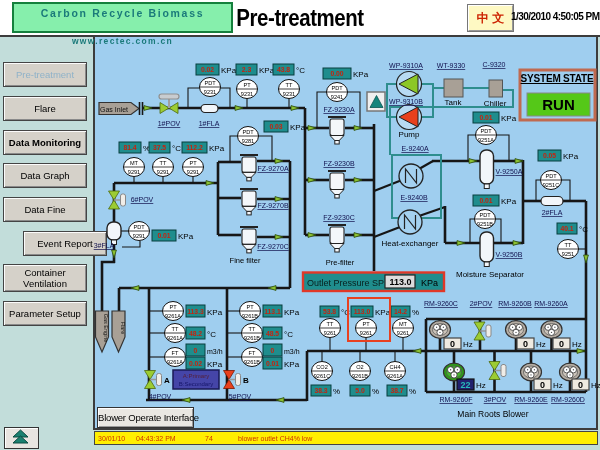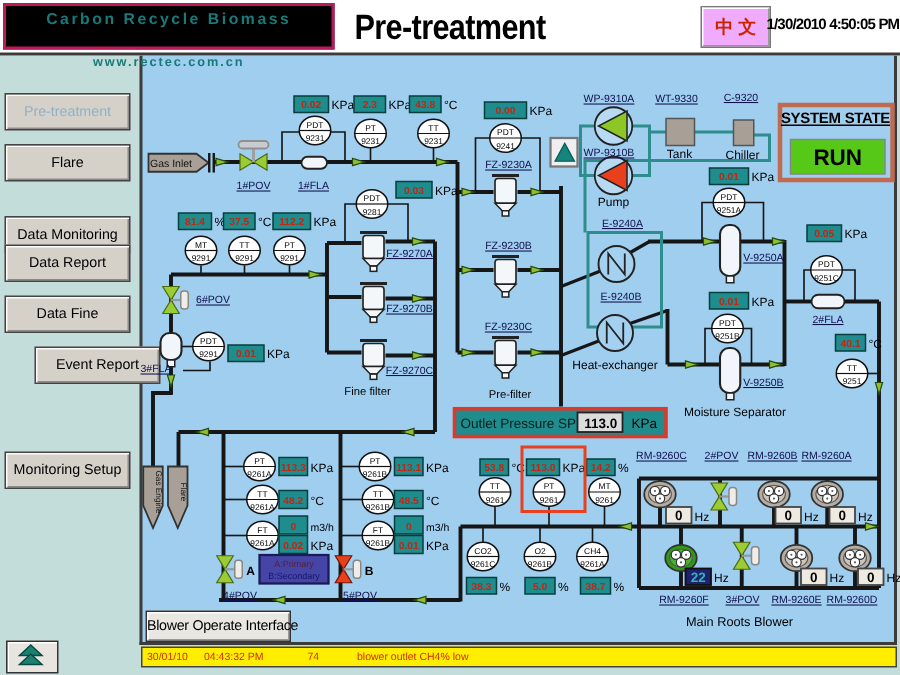--- a/index.html
+++ b/index.html
@@ -1,20 +1,20 @@
 <!DOCTYPE html>
 <html><head><meta charset="utf-8"><style>
 html,body{margin:0;padding:0;width:600px;height:450px;overflow:hidden;background:#c2ddda;font-family:"Liberation Sans",sans-serif;}
 #root{position:relative;width:600px;height:450px;}
 #hdr{position:absolute;left:0;top:0;width:600px;height:37px;background:#fff;border-bottom:2.5px solid #3c3c3c;box-sizing:border-box;}
-#logo{position:absolute;left:2px;top:2px;width:221px;height:31px;background:#000000;border:2px solid #be185d;box-sizing:border-box;color:#1a7a7a;font-weight:bold;text-align:center;}
+#logo{position:absolute;left:12px;top:2px;width:221px;height:31px;background:#86efac;border:2px solid #15803d;box-sizing:border-box;color:#1a7a7a;font-weight:bold;text-align:center;}
 #logo .l1{font-size:10.5px;margin-top:3px;letter-spacing:1.7px;}
 #logo .l2{font-size:8.5px;margin-top:17px;letter-spacing:1.3px;}
 #title{position:absolute;left:200px;top:5px;width:200px;text-align:center;font-size:23.5px;font-weight:bold;color:#000;letter-spacing:-0.5px;transform:scaleX(0.87);}
-#zh{position:absolute;left:468px;top:5px;width:43px;height:24px;background:#f0abfc;border:1px solid #999;border-top-color:#fff;border-left-color:#fff;box-shadow:0 0 0 1px #777;text-align:center;line-height:24px;font-size:12px;color:#cc2200;font-weight:bold;}
+#zh{position:absolute;left:468px;top:5px;width:43px;height:24px;background:#fef9c3;border:1px solid #999;border-top-color:#fff;border-left-color:#fff;box-shadow:0 0 0 1px #777;text-align:center;line-height:24px;font-size:12px;color:#cc2200;font-weight:bold;}
 #dt{position:absolute;left:511px;top:11px;width:95px;font-size:10px;font-weight:bold;color:#000;letter-spacing:-0.55px;white-space:nowrap;}
 #diag{position:absolute;left:93px;top:37px;width:505px;height:393px;background:#9fceef;border:2px solid #3c3c3c;border-top:none;box-sizing:border-box;}
 .btn{position:absolute;left:3px;width:84px;background:#d5d1c9;border:1px solid #444;box-shadow:inset 1px 1px 0 #fbfbfb, inset -1px -1px 0 #8a8a8a;font-size:9.5px;text-align:center;color:#000;box-sizing:border-box;}
 .btn.dis{color:#8fb2c9;}
 #upbtn{position:absolute;left:4px;top:427px;width:33px;height:20px;background:#e8e4e0;border:1px solid #333;box-shadow:inset 1px 1px 0 #fff;}
 #ybar{position:absolute;left:94px;top:431px;width:504px;height:14px;background:#ffee00;border:1px solid #444;box-sizing:border-box;font-size:7px;color:#cc3300;white-space:nowrap;}
 #ybar span{position:absolute;top:3px;}
 svg{position:absolute;left:0;top:0;}
 </style></head><body>
 <div id="root">
@@ -22,25 +22,26 @@
 <div id="hdr"></div>
 <div id="logo">
       <div class="l1">Carbon Recycle Biomass</div>
       <div class="l2">www.rectec.com.cn</div>
     </div>
 <div id="title">Pre-treatment</div>
 <div id="zh">中 文</div>
 <div id="dt">1/30/2010 4:50:05 PM</div>
 <div class="btn dis" style="top:62px;height:25px;line-height:23px;">Pre-treatment</div>
 <div class="btn" style="top:96px;height:25px;line-height:23px;">Flare</div>
-<div class="btn" style="top:144px;height:25px;line-height:23px;">Data Monitoring</div>
-<div class="btn" style="top:163px;height:25px;line-height:23px;">Data Report</div>
+<div class="btn" style="top:130px;height:25px;line-height:23px;font-weight:bold;">Data Monitoring</div>
+<div class="btn" style="top:163px;height:25px;line-height:23px;">Data Graph</div>
 <div class="btn" style="top:197px;height:25px;line-height:23px;">Data Fine</div>
 <div class="btn" style="top:231px;height:25px;line-height:23px;margin-left:20px;">Event Report</div>
-<div class="btn" style="top:301px;height:25px;line-height:23px;">Monitoring Setup</div>
+<div class="btn" style="top:264px;height:28px;line-height:11px;padding-top:2px;">Container<br>Ventilation</div>
+<div class="btn" style="top:301px;height:25px;line-height:23px;">Parameter Setup</div>
 <div id="upbtn">
       <svg width="31" height="18">
         <polygon points="15.5,2 23,9 8,9" fill="#1a8070" stroke="#0a4a40"></polygon>
         <polygon points="15.5,8 23,15 8,15" fill="#1a8070" stroke="#0a4a40"></polygon>
       </svg>
     </div>
 <div id="ybar">
       <span style="left:3px">30/01/10</span>
       <span style="left:41px">04:43:32 PM</span>
       <span style="left:110px">74</span>

